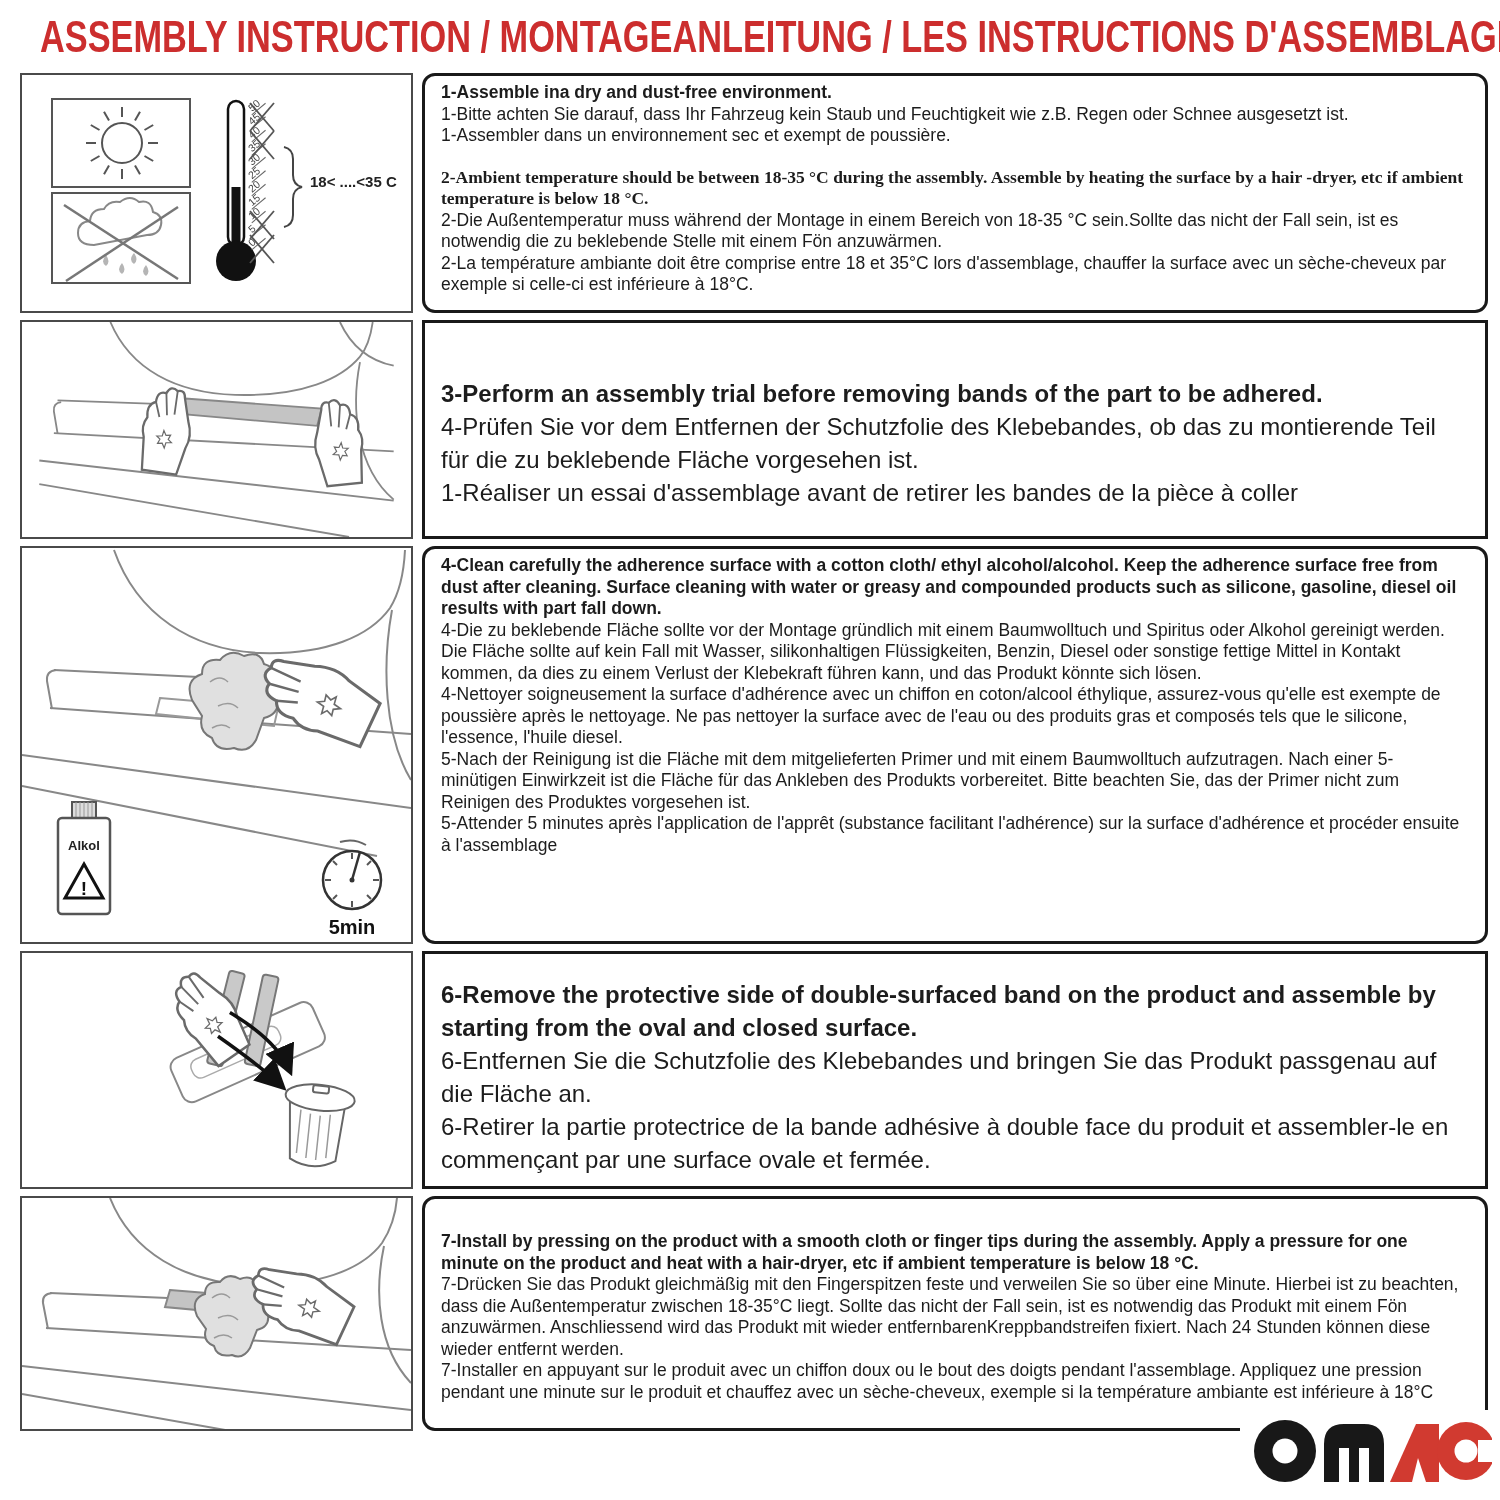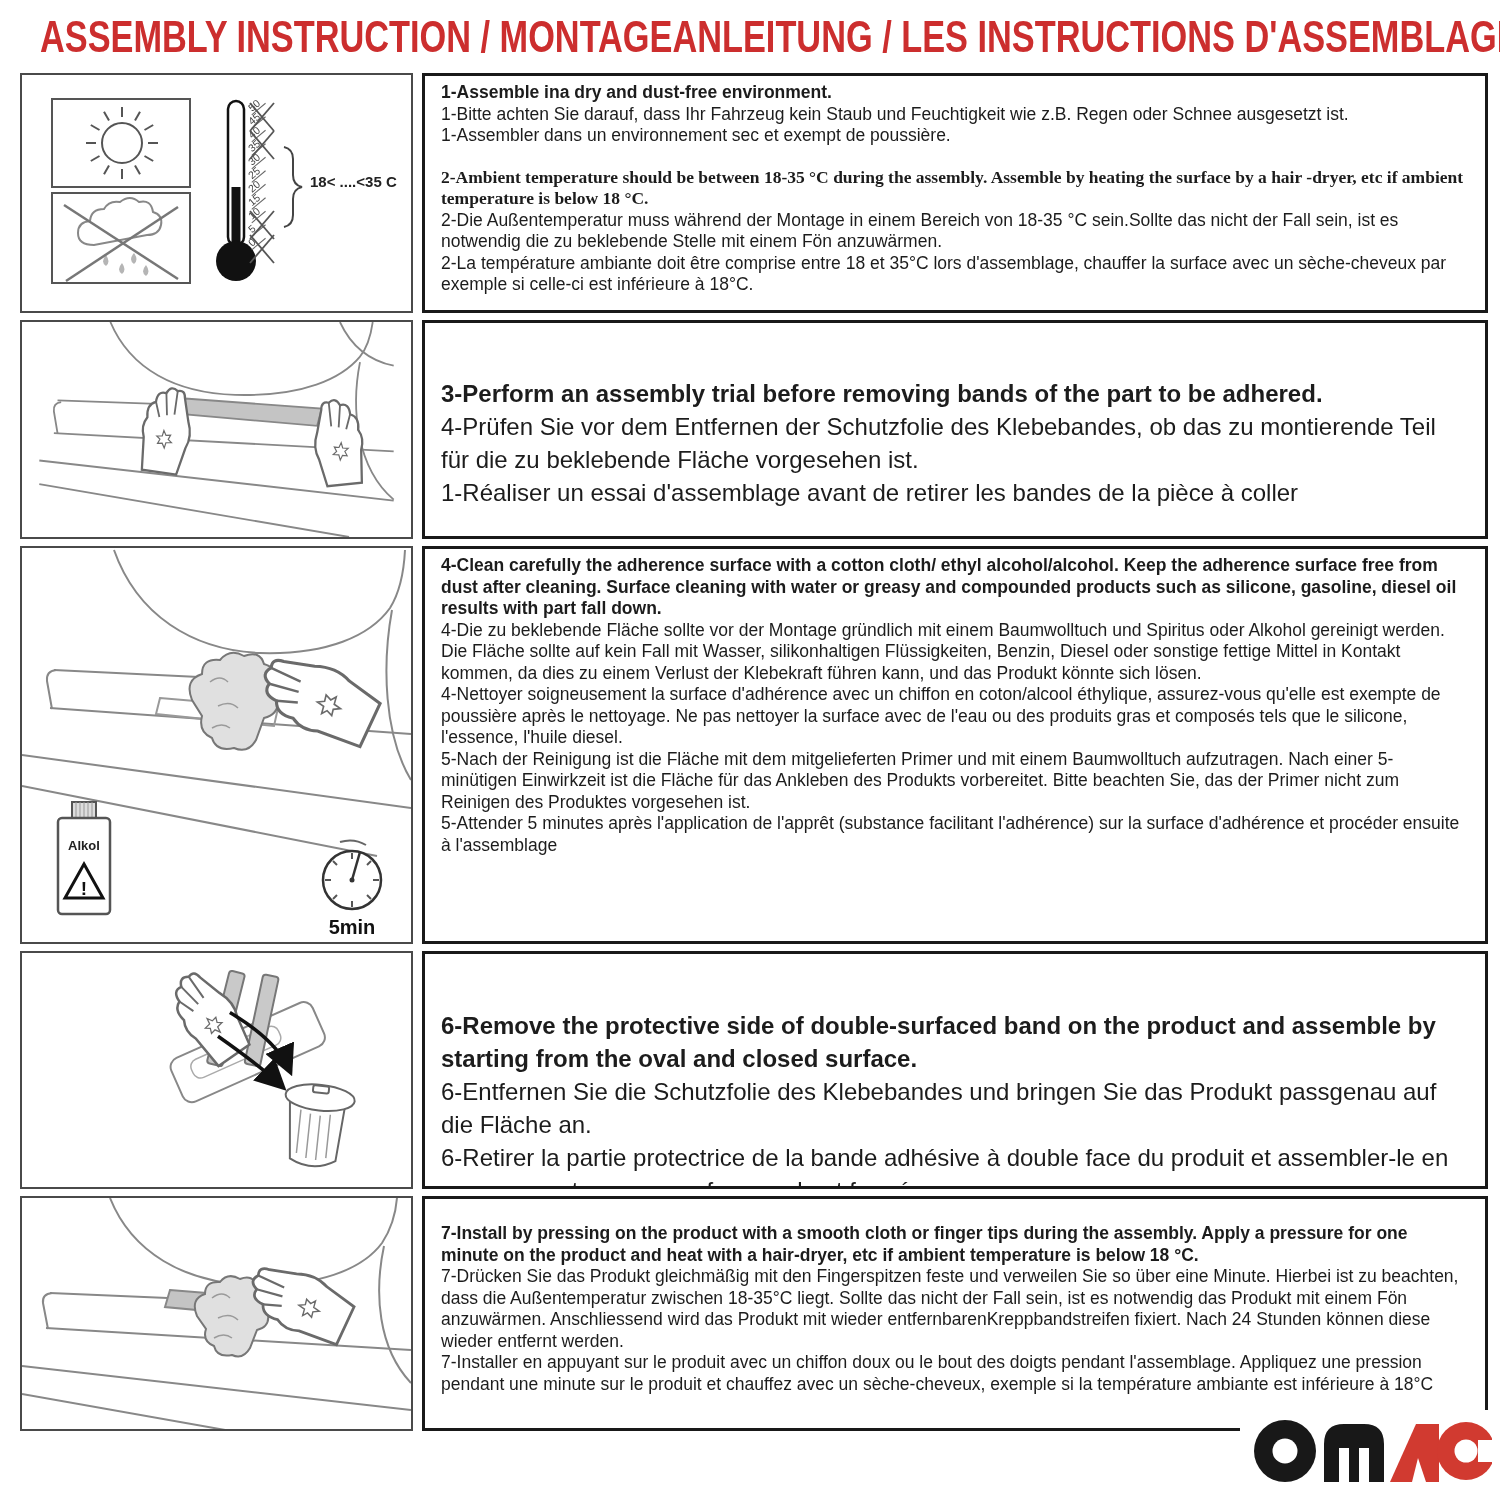--- a/index.html
+++ b/index.html
@@ -3,26 +3,26 @@
 <meta charset="utf-8">
 <style>
   * { margin:0; padding:0; box-sizing:border-box; }
   html,body { width:1500px; height:1500px; background:#fff; font-family:"Liberation Sans",sans-serif; color:#1c1c1c; position:relative; overflow:hidden; }
   .title { color:#cc2e2e; font-weight:700; font-size:44px; margin:12px 0 11px 40px; transform:scaleX(0.78); transform-origin:left center; white-space:nowrap; letter-spacing:0px; }
   .row { display:flex; gap:9px; margin:0 12px 7px 20px; }
   .fig { flex:0 0 393px; width:393px; border:2px solid #4a4a4a; background:#fff; overflow:hidden; }
   .fig svg { display:block; width:100%; height:100%; }
   .txt { flex:1; border:3px solid #191919; padding:8px 16px; overflow:hidden; background:#fff; }
   .r1 { height:240px; } .r2 { height:219px; } .r3 { height:398px; } .r4 { height:238px; } .r5 { height:235px; }
-  .small { font-size:17.5px; line-height:21.5px; }
+  .small { font-size:17.5px; line-height:21.5px;border-radius:13px; }
   .large { font-size:24px; line-height:33px; }
   .pad2 { padding-top:54px; }
   .pad3 { padding-top:6px; }
-  .pad4 { padding-top:55px; }
-  .pad5 { padding-top:24px; }
+  .pad4 { padding-top:24px; }
+  .pad5 { padding-top:32px; }
   .b { font-weight:700; }
   .gap { margin-top:20px;font-family:Liberation Serif, serif; }
   svg text { font-family:"Liberation Sans",sans-serif; }
   .logo { position:absolute; top:1410px; right:8px; width:252px; height:78px; background:#fff; z-index:5; display:flex; align-items:center; justify-content:flex-end; padding-left:10px; }
   .lineart { stroke:#888; stroke-width:2; fill:none; }
 </style>
 </head>
 <body>
 
 <svg width="0" height="0" style="position:absolute" aria-hidden="true">

